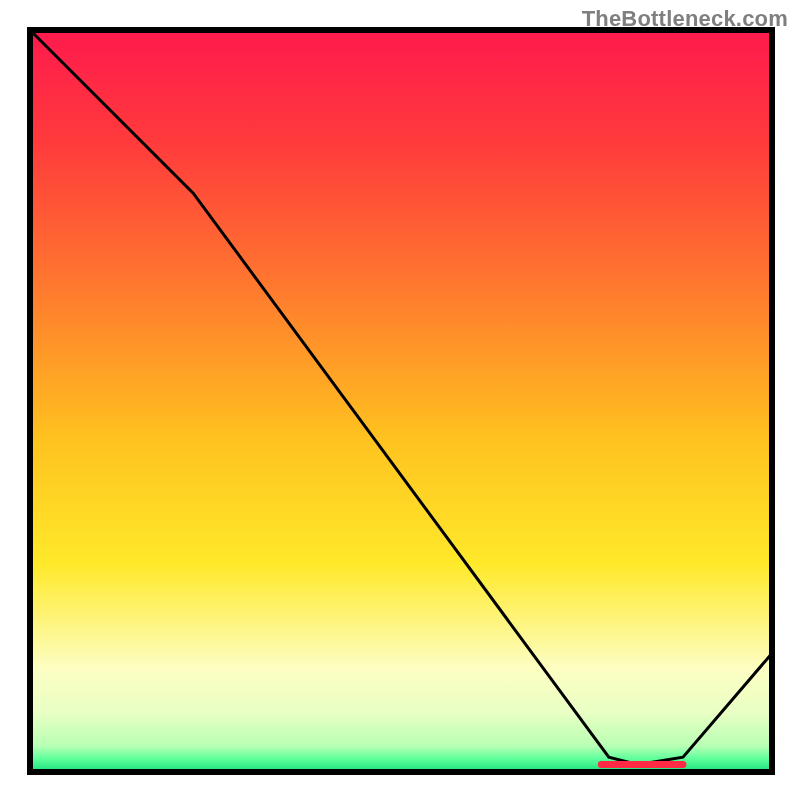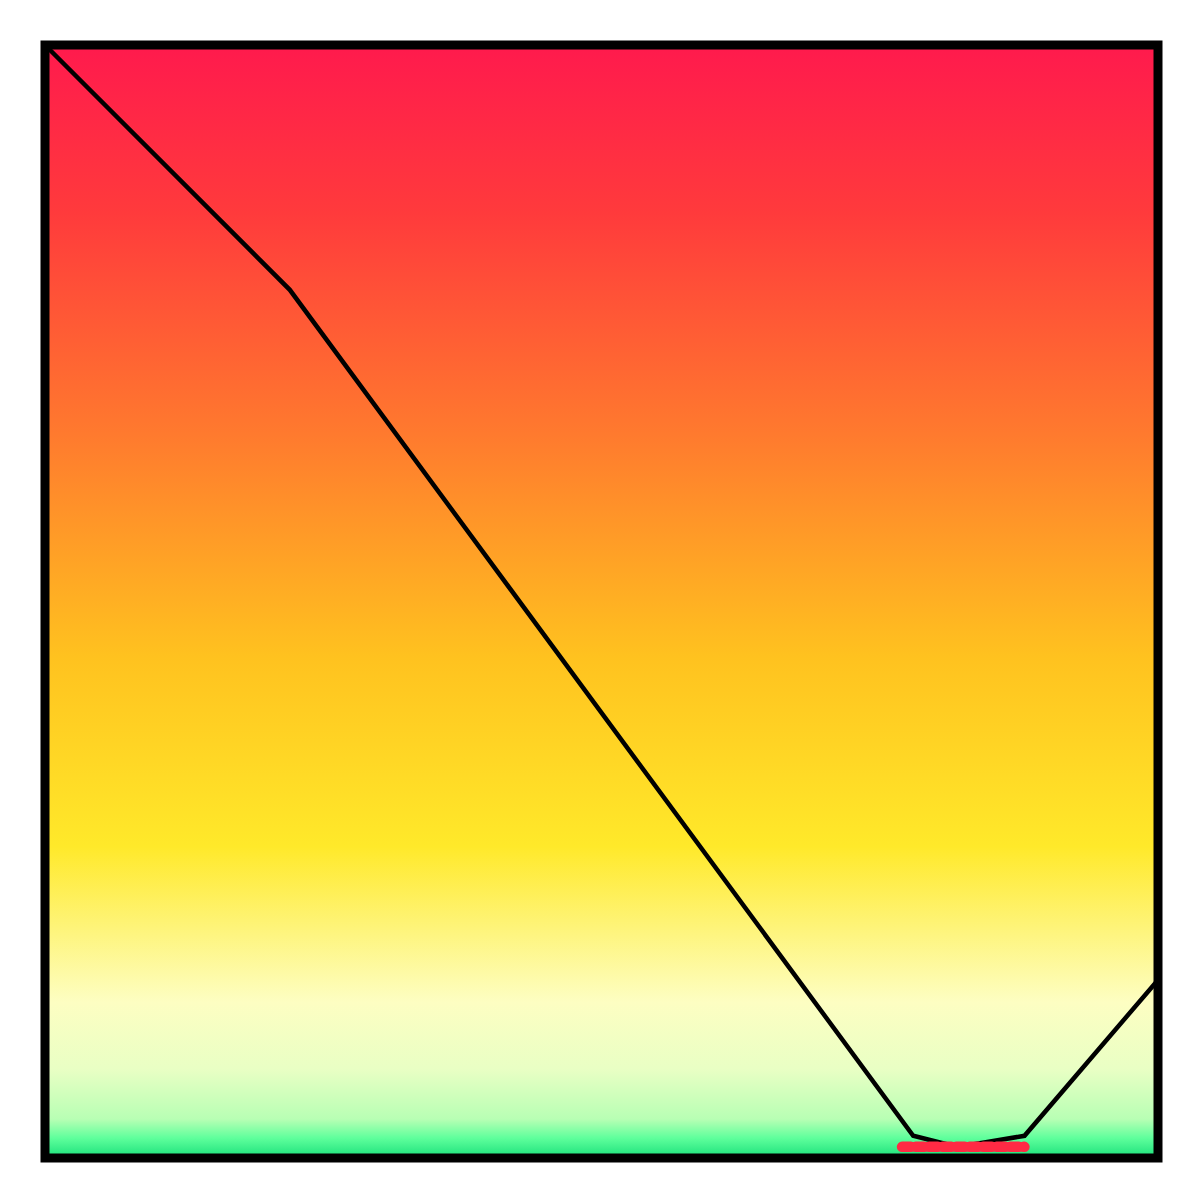--- a/index.html
+++ b/index.html
@@ -32,20 +32,21 @@
     left: 0;
     width: 800px;
     height: 800px;
   }
 </style>
 </head>
 <body>
 
 <div class="stage">
 
+  <div class="watermark">TheBottleneck.com</div>
 
   <svg class="plot" viewBox="0 0 800 800" preserveAspectRatio="none">
     <defs>
       <linearGradient id="bgGrad" x1="0" y1="0" x2="0" y2="1">
 
       <stop offset="0.00%" stop-color="#ff1a4d"></stop>
           <stop offset="15.00%" stop-color="#ff3a3c"></stop>
           <stop offset="35.00%" stop-color="#ff7a2e"></stop>
           <stop offset="55.00%" stop-color="#ffc21f"></stop>
           <stop offset="72.00%" stop-color="#ffe92a"></stop>

